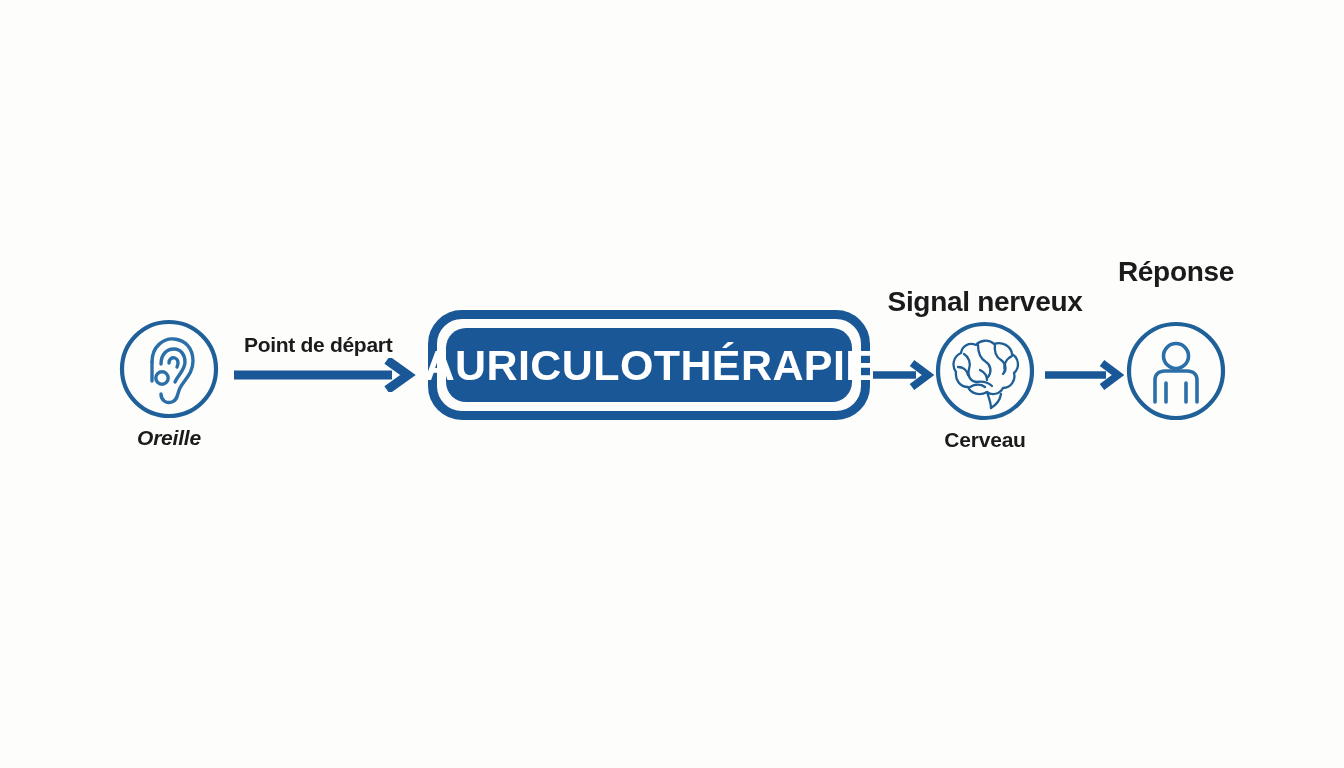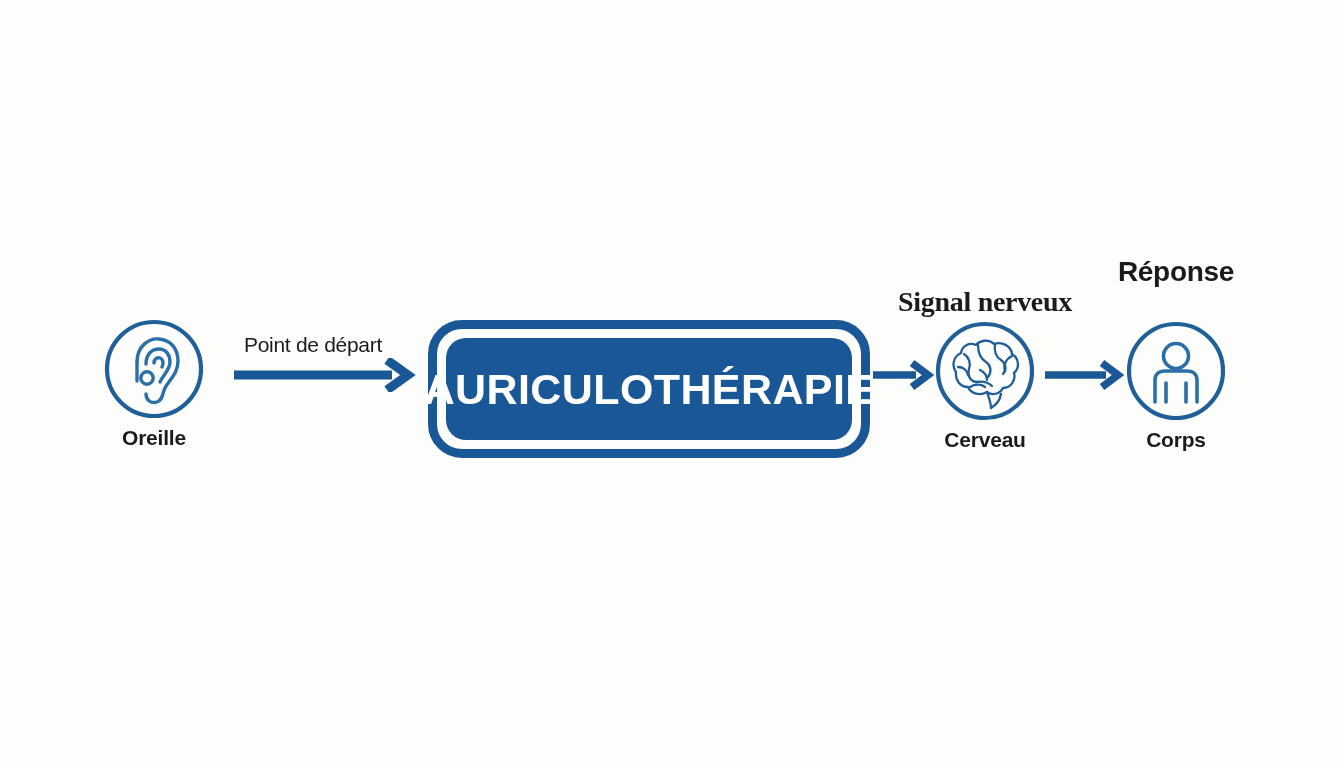--- a/index.html
+++ b/index.html
@@ -51,33 +51,33 @@
     font-weight: 700;
     color: #1b1b1b;
     line-height: 1.12;
     letter-spacing: -0.3px;
     width: 220px;
   }
 
   .edge-label {
     position: absolute;
     font-size: 21px;
-    font-weight: 400;
+    font-weight: 700;
     color: #1b1b1b;
     letter-spacing: -0.3px;
     white-space: nowrap;
   }
 
   
   #banner {
     position: absolute;
     left: 428px;
-    top: 320px;
+    top: 310px;
     width: 442px;
-    height: 138px;
+    height: 110px;
   }
   #banner .outer {
     position: absolute;
     inset: 0;
     border: 9px solid #1a5797;
     border-radius: 34px;
     box-sizing: border-box;
     background: transparent;
   }
   #banner .inner {
@@ -101,21 +101,21 @@
     font-family: "Liberation Sans", sans-serif;
   }
 
   .arrow-svg { position: absolute; }
 </style>
 </head>
 <body>
 
 <div id="stage">
 
-  <div class="node" style="left:64px; top:318px;">
+  <div class="node" style="left:79px; top:318px;font-style:italic;">
     <svg class="circle-icon" viewBox="0 0 102 102">
       <circle cx="51" cy="51" r="47" fill="none" stroke="#1f6099" stroke-width="4.2"></circle>
       <g fill="none" stroke="#2b6fa8" stroke-width="3.4" stroke-linecap="round" stroke-linejoin="round">
         <path d="M34 44 C34 28, 46 20, 56 21 C68 22, 75 31, 75 43 C75 56, 66 62, 62 70 C59 76, 60 82, 54 84 C48 86, 43 82, 43 76"></path>
         <path d="M43 46 C43 36, 49 31, 56 31 C63 31, 67 37, 67 44 C67 52, 60 57, 57 64"></path>
         <path d="M51 45 C51 41, 54 39, 57 40 C60 41, 61 45, 59 49"></path>
         <circle cx="44" cy="60" r="6.2"></circle>
         <path d="M34 44 L34 63"></path>
       </g>
     </svg>
@@ -133,21 +133,21 @@
     <div class="inner">
       <span class="banner-text">AURICULOTHÉRAPIE</span>
     </div>
   </div>
 
   <svg class="arrow-svg" style="left:872px; top:360px;" width="62" height="30" viewBox="0 0 62 30">
     <line x1="1" y1="15" x2="44" y2="15" stroke="#1a5797" stroke-width="7.5"></line>
     <polyline points="40,3 56,15 40,27" fill="none" stroke="#1a5797" stroke-width="7.5" stroke-linecap="butt" stroke-linejoin="miter"></polyline>
   </svg>
 
-  <div class="top-label" style="left:875px; top:286px;font-family:Liberation Serif, serif;">Signal nerveux</div>
+  <div class="top-label" style="left:875px; top:286px;">Signal nerveux</div>
   <div class="node" style="left:895px; top:320px;">
     <svg class="circle-icon" viewBox="0 0 102 102">
       <circle cx="51" cy="51" r="47" fill="none" stroke="#1f6099" stroke-width="4.2"></circle>
       <g fill="none" stroke="#1f5f96" stroke-width="2.3" stroke-linecap="round" stroke-linejoin="round">
         <path d="M22 52 C17 45, 20 36, 27 33 C28 26, 35 22, 42 25 C46 20, 55 19, 60 24 C68 21, 77 26, 78 34 C85 38, 86 48, 80 53 C82 60, 77 68, 69 68 C66 74, 58 76, 53 72 C46 76, 37 74, 34 67 C26 67, 21 60, 22 52 Z"></path>
         <path d="M30 34 C35 37, 37 43, 35 49 C33 55, 36 61, 42 62"></path>
         <path d="M44 25 C44 33, 47 39, 52 42 C57 45, 58 52, 54 57"></path>
         <path d="M61 24 C60 31, 62 37, 67 40 C72 43, 73 50, 69 54"></path>
         <path d="M78 36 C72 39, 69 45, 71 51"></path>
         <path d="M24 47 C29 47, 33 50, 34 55"></path>
@@ -172,16 +172,15 @@
   <div class="node" style="left:1086px; top:320px;">
     <svg class="circle-icon" viewBox="0 0 102 102">
       <circle cx="51" cy="51" r="47" fill="none" stroke="#1f6099" stroke-width="4.2"></circle>
       <g fill="none" stroke="#2b6fa8" stroke-width="3.6" stroke-linecap="round" stroke-linejoin="round">
         <circle cx="51" cy="36" r="12.5"></circle>
         <path d="M30 82 L30 60 C30 54, 34 51, 40 51 L62 51 C68 51, 72 54, 72 60 L72 82"></path>
         <path d="M41 82 L41 63"></path>
         <path d="M61 82 L61 63"></path>
       </g>
     </svg>
-    <div class="node-label">Corps</div>
   </div>
 
 </div>
 
 </body></html>

